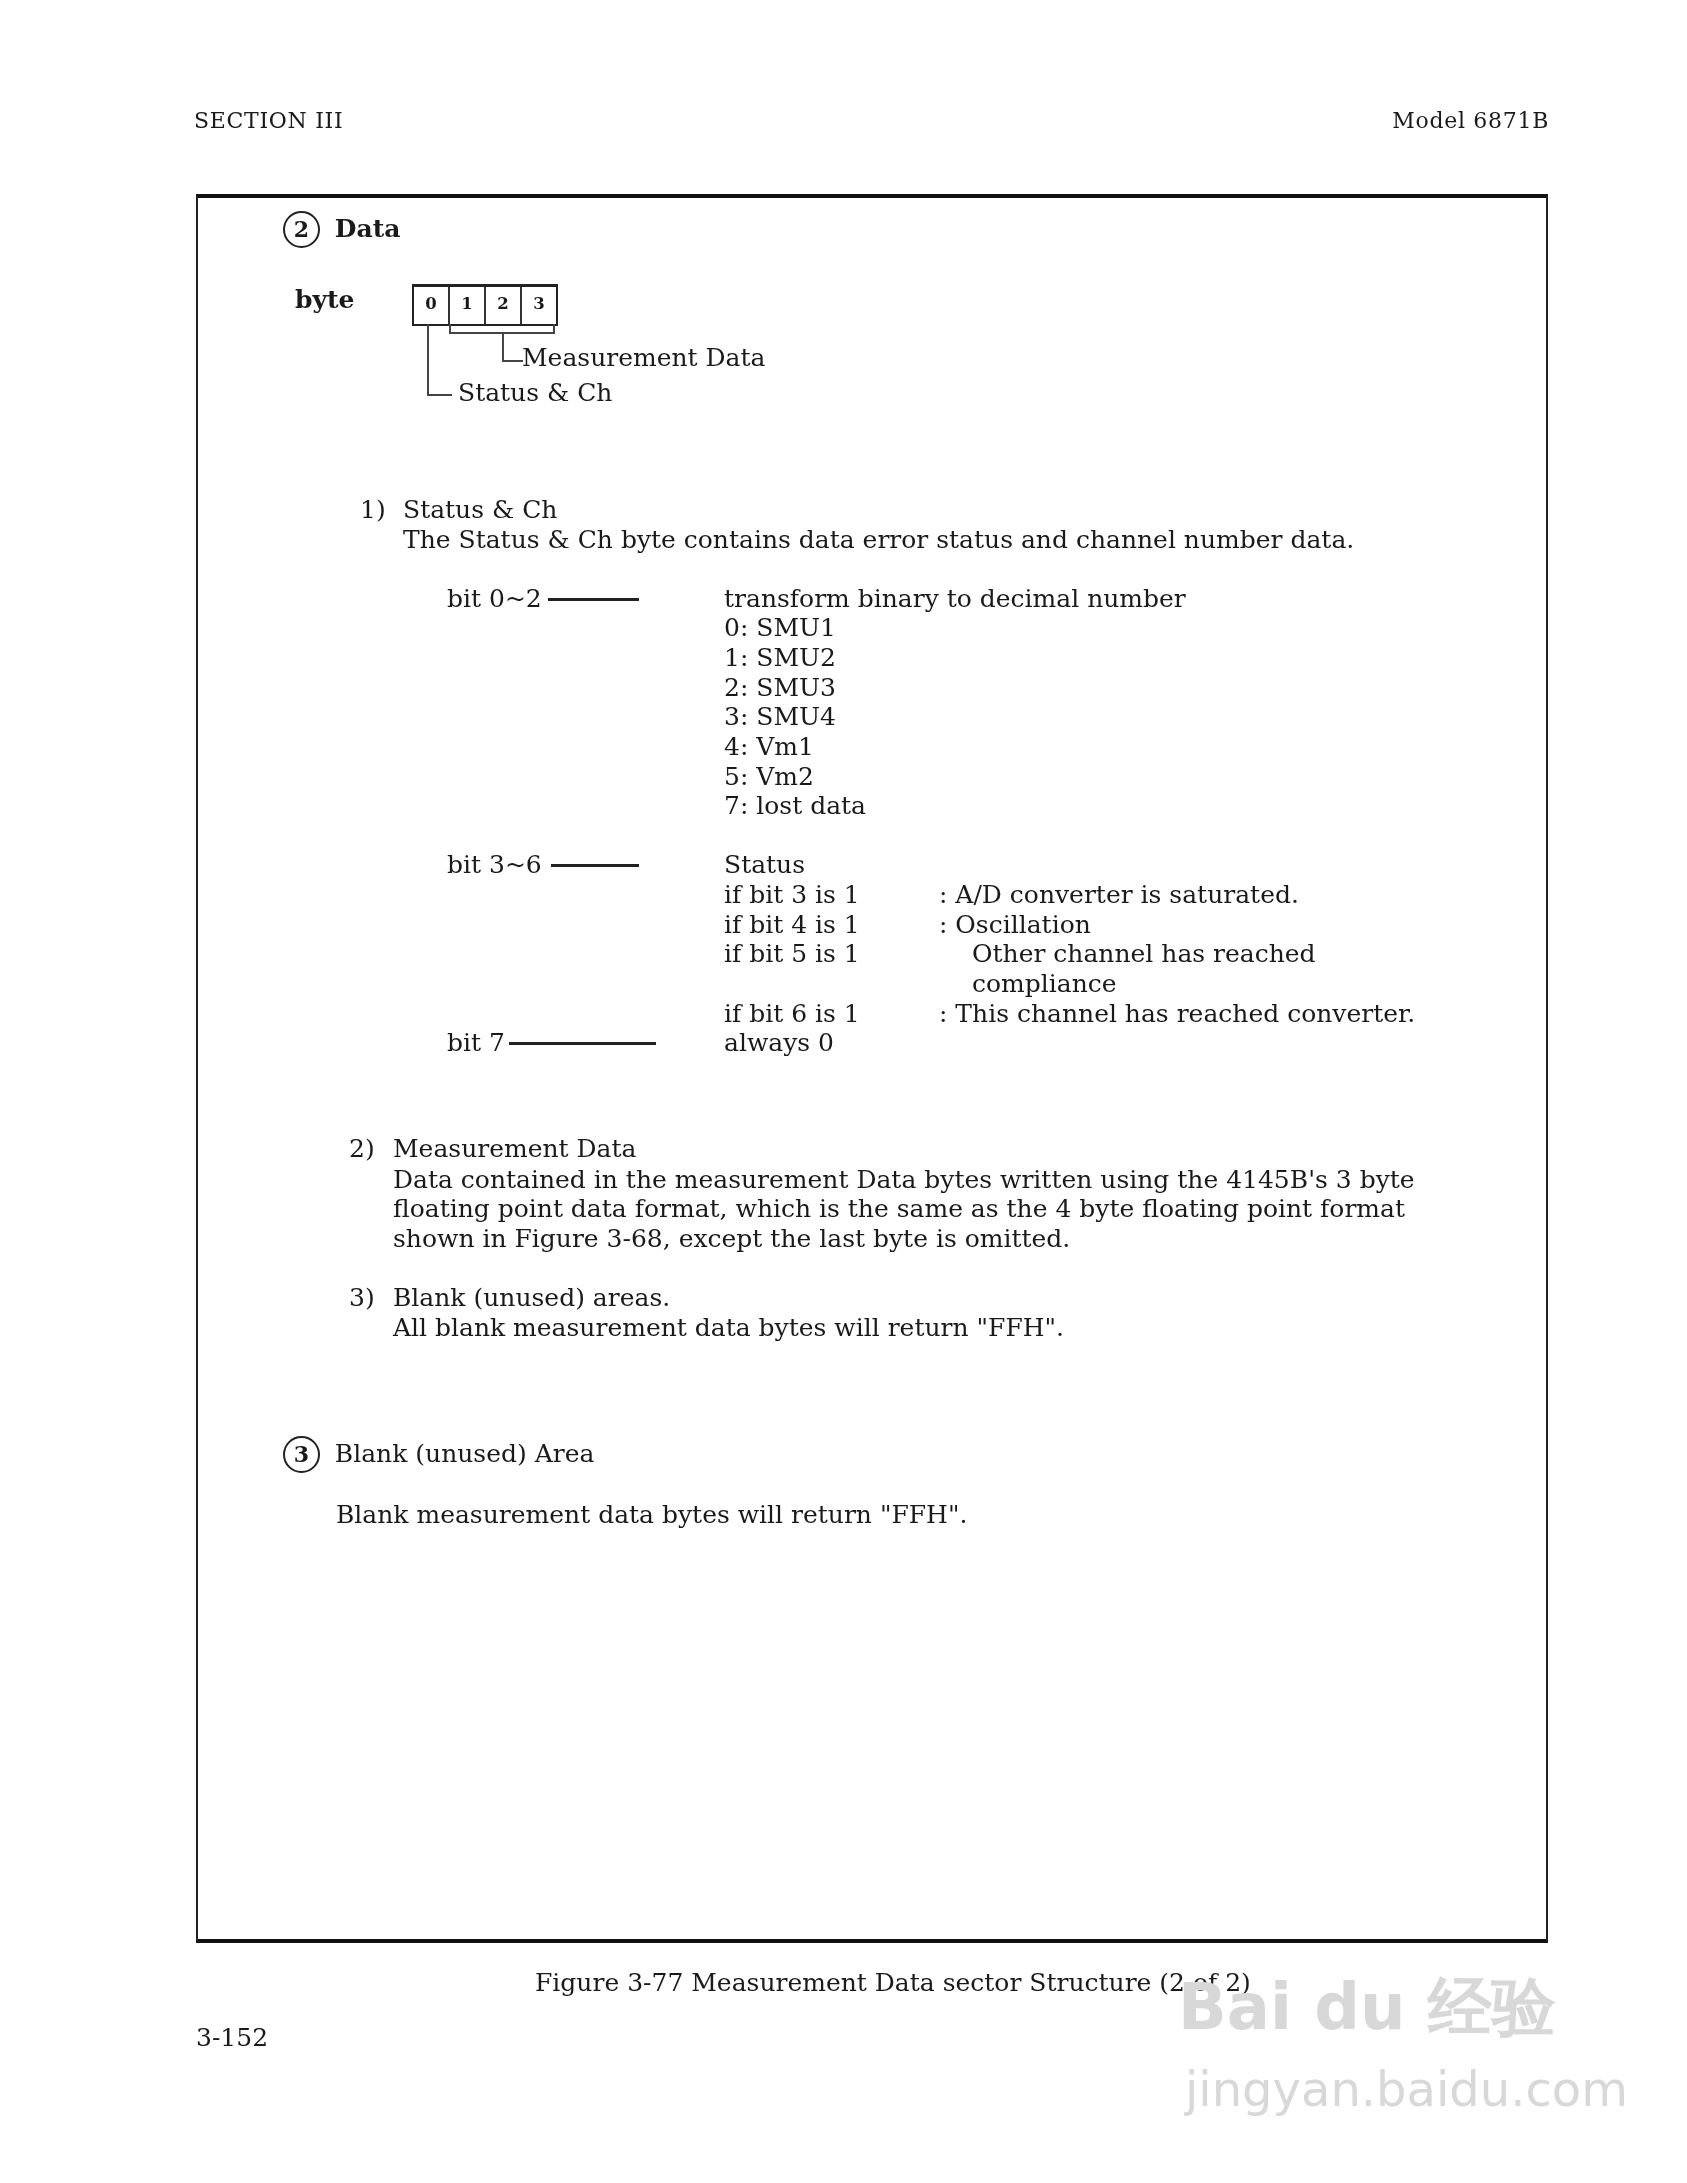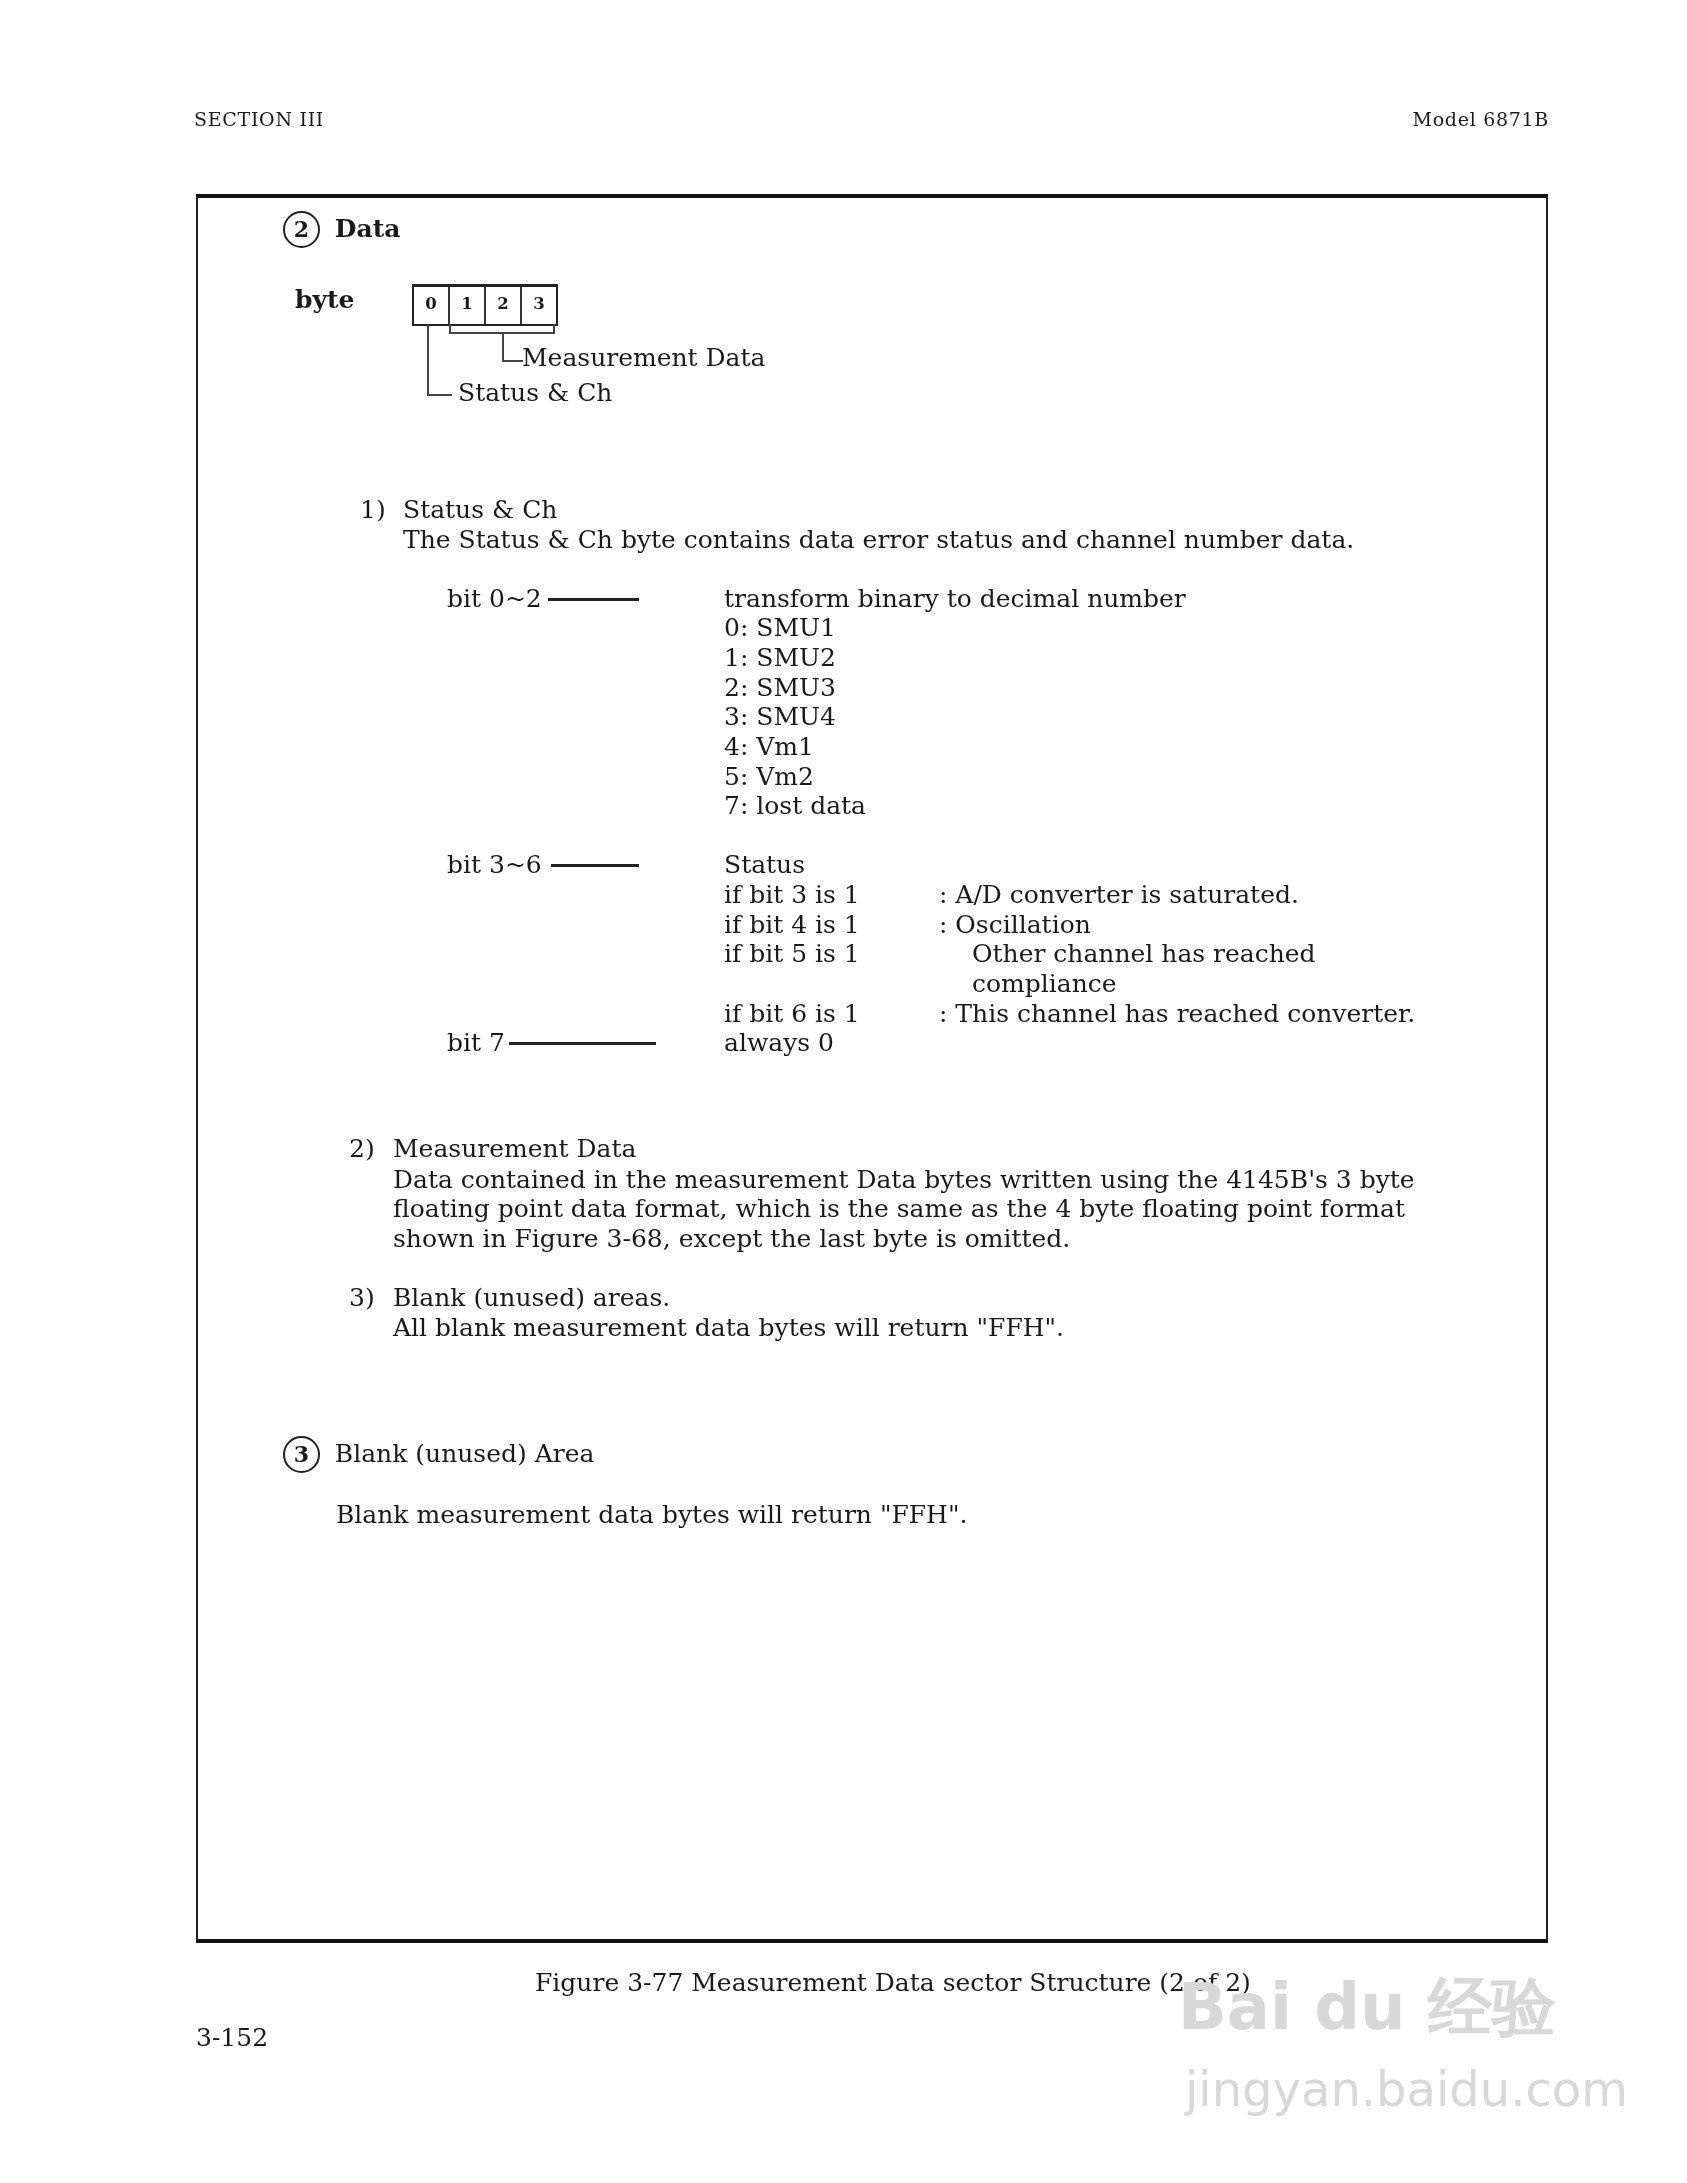--- a/index.html
+++ b/index.html
@@ -2,21 +2,21 @@
 <html style="font-size:11px"><head>
 <meta charset="utf-8">
 <style>
   html, body { margin: 0; padding: 0; background: #ffffff; }
   body {
     width: 1687px; height: 2183px; position: relative; overflow: hidden;
     font-family: "DejaVu Serif", "Liberation Serif", serif;
     color: #1a1a1a;
   }
   .abs { position: absolute; white-space: nowrap; }
-  .hdr { font-size: 19px; letter-spacing: 0.7px; }
+  .hdr { font-size: 22px; letter-spacing: 0.7px; }
   .frame {
     position: absolute; left: 196px; top: 194px; width: 1352px; height: 1749px;
     border-top: 4.1px solid #111; border-left: 2.1px solid #222; border-right: 2.8px solid #222; border-bottom: 4.8px solid #111;
     box-sizing: border-box;
   }
   .t { font-size: 25px; }
   .circle {
     display: inline-block; width: 33px; height: 33px; border: 2.1px solid #222; border-radius: 50%;
     text-align: center; line-height: 33px; font-size: 22px; font-weight: bold; box-sizing: content-box;
   }

